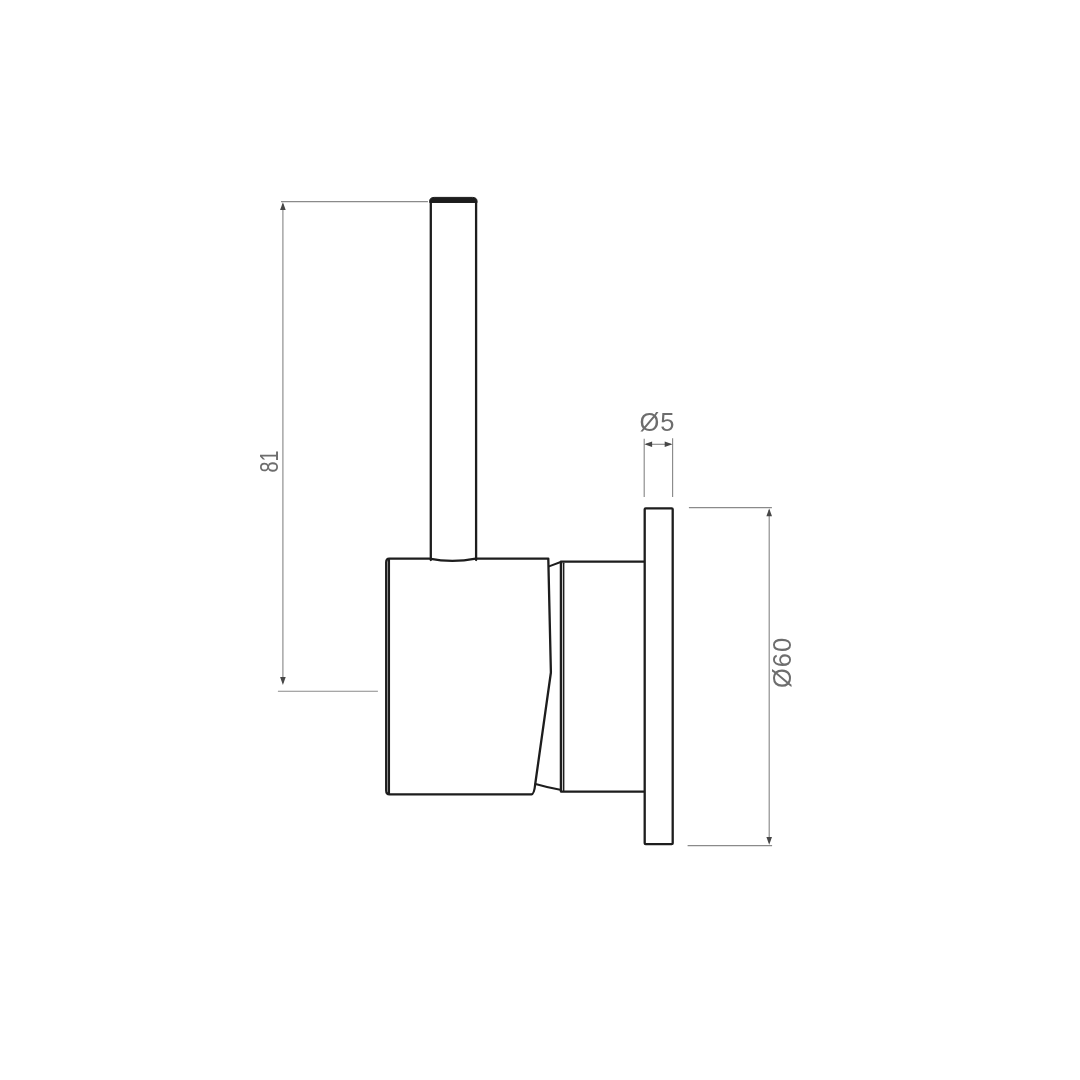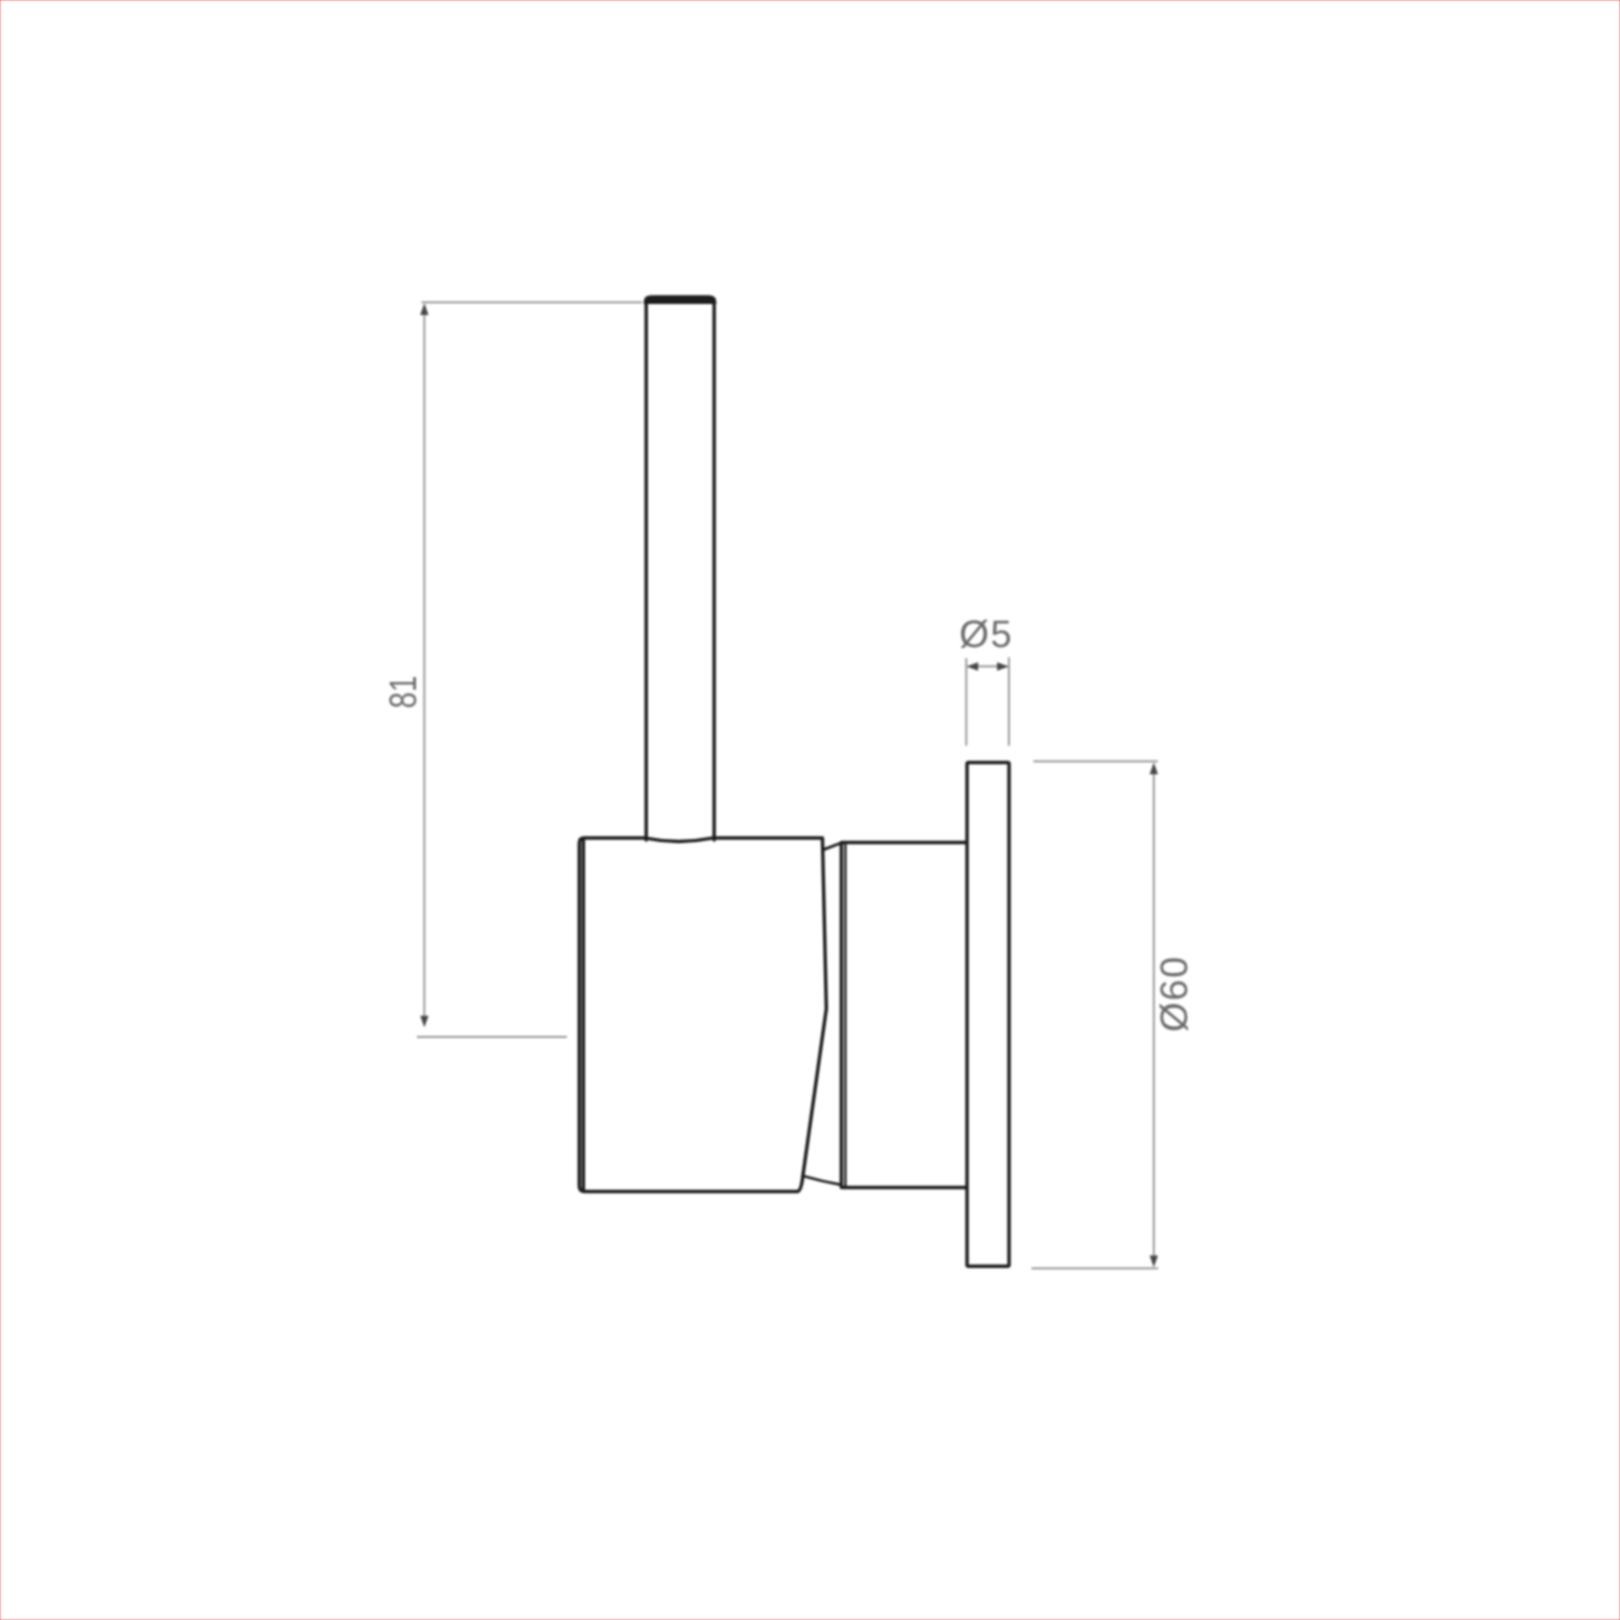--- a/index.html
+++ b/index.html
@@ -1,16 +1,16 @@
 <!DOCTYPE html>
 <html><head>
 <meta charset="utf-8">
 <style>
   html,body{margin:0;padding:0;background:#ffffff;}
-  .page{width:1080px;height:1080px;position:relative;overflow:hidden;background:#ef4444;}
+  .page{width:1080px;height:1080px;position:relative;overflow:hidden;background:#fca5a5;}
   svg{display:block;}
   text{font-family:"Liberation Sans", sans-serif;}
 </style>
 </head>
 <body>
 
 <div class="page">
 <svg width="1080" height="1080" viewBox="0 0 1080 1080" style="filter:blur(0.6px);">
 
   <rect x="0" y="0" width="1080" height="1080" fill="#ffffff"></rect>

